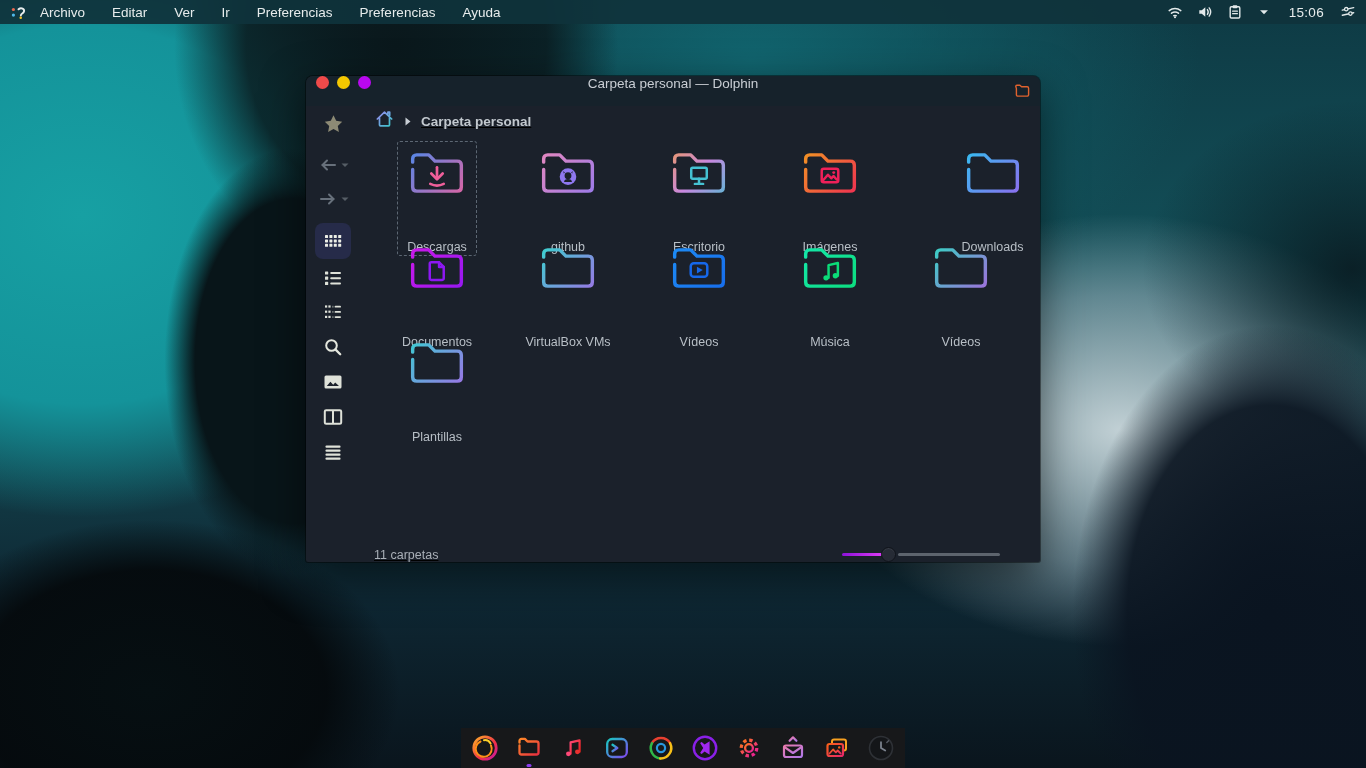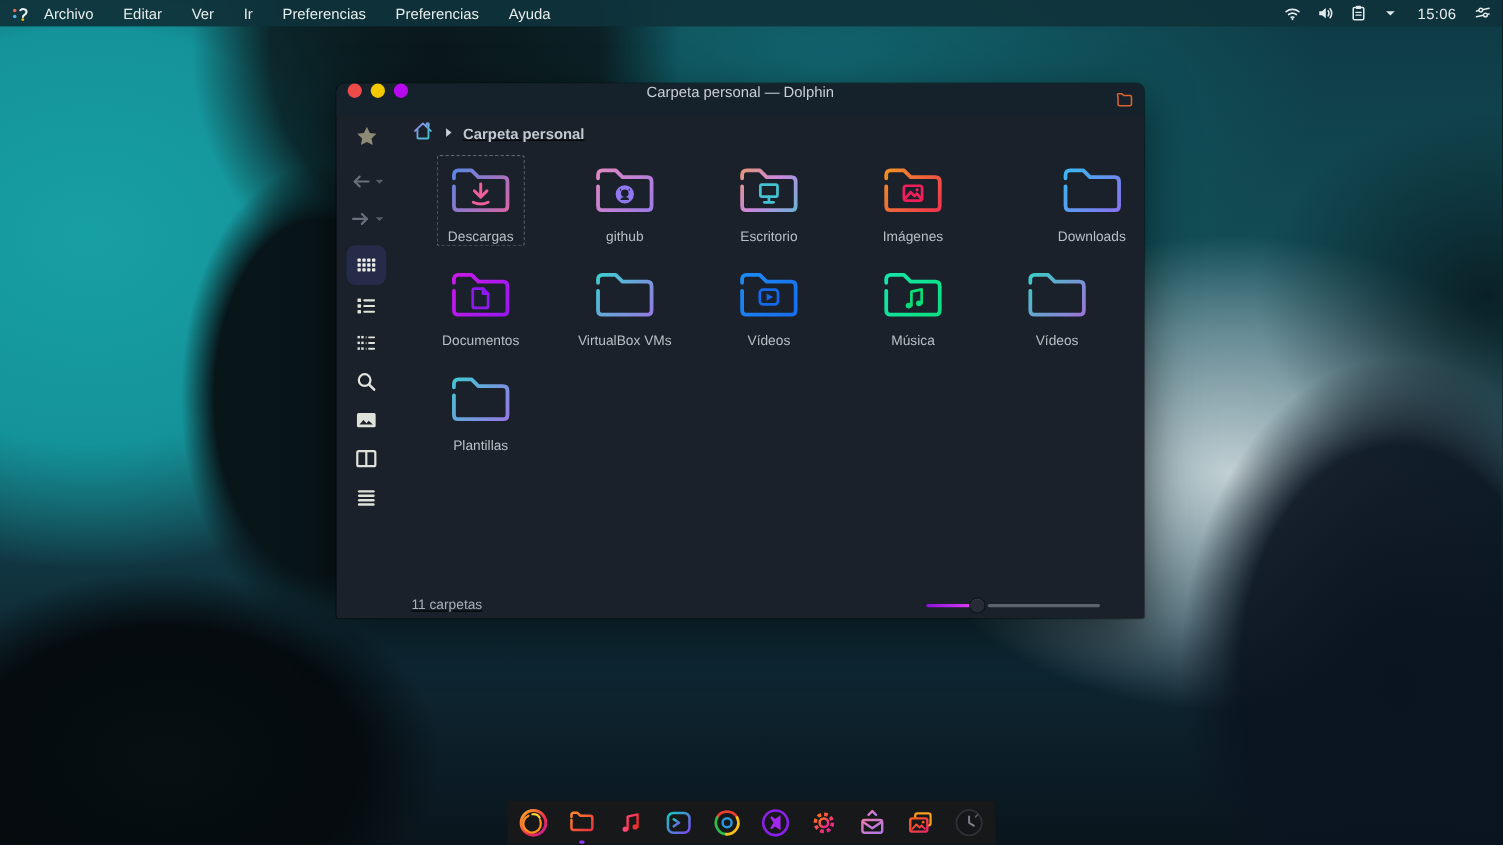--- a/index.html
+++ b/index.html
@@ -48,25 +48,25 @@
   .side-btn.active { width:36px; height:36px; background:#262b49; border-radius:8px; }
   .side-btn .caret { margin-left:3px; }
   
   .main { position:relative; flex:1; display:flex; flex-direction:column;text-decoration:underline; }
   .crumbbar { height:30px; display:flex; align-items:center; padding-left:14px; gap:10px; }
   .crumb-path { color:#c2c8ce; font-size:13.5px; font-weight:bold; }
   .grid { position:relative; flex:1; }
   .cell { position:absolute; width:131px; height:95px; display:flex; flex-direction:column;
     align-items:center; padding-top:3px; }
   .selbox { display:flex; flex-direction:column; align-items:center;
-    padding:2px 5px 1px 5px; border:1px dashed transparent; border-radius:3px; }
+    padding:2px 5px 1px 5px; border:1px dashed transparent; border-radius:3px;gap:33px; }
   .cell.selected .selbox { border-color:#5c6773; }
   .flabel { margin-top:1px; color:#b8bfc6; font-size:12.5px; white-space:nowrap; }
   
-  .statusbar { height:24px; display:flex; align-items:center; padding:0 14px;gap:48px; }
+  .statusbar { height:24px; display:flex; align-items:flex-end; padding:0 14px;gap:48px; }
   .status-text { color:#a9afb7; font-size:12.5px; }
   .statusbar .sp { flex:1; }
   .zoom-slider { position:relative; width:158px; height:16px; margin-right:26px; }
   .zs-fill { position:absolute; left:0; top:7px; height:3px; border-radius:2px;
     background:linear-gradient(90deg,#8c12d8,#e03df8); }
   .zs-rest { position:absolute; right:0; top:7px; height:3px; border-radius:2px; background:#5d646d; }
   .zs-handle { position:absolute; top:1px; width:15px; height:15px; border-radius:50%;
     background:#262b35; border:1px solid #10141b; box-shadow:inset 0 1px 0 rgba(255,255,255,.08); }
   
   .dock { position:absolute; left:50%; transform:translateX(-50%); bottom:0; height:40px;

